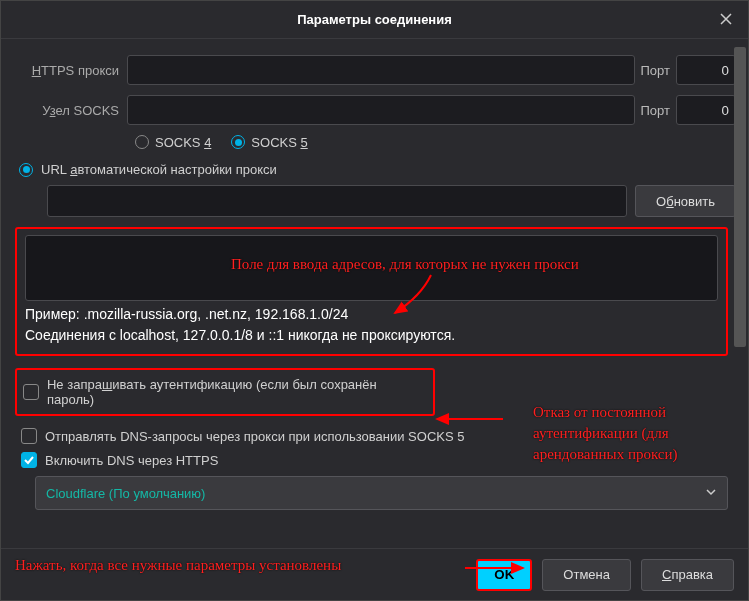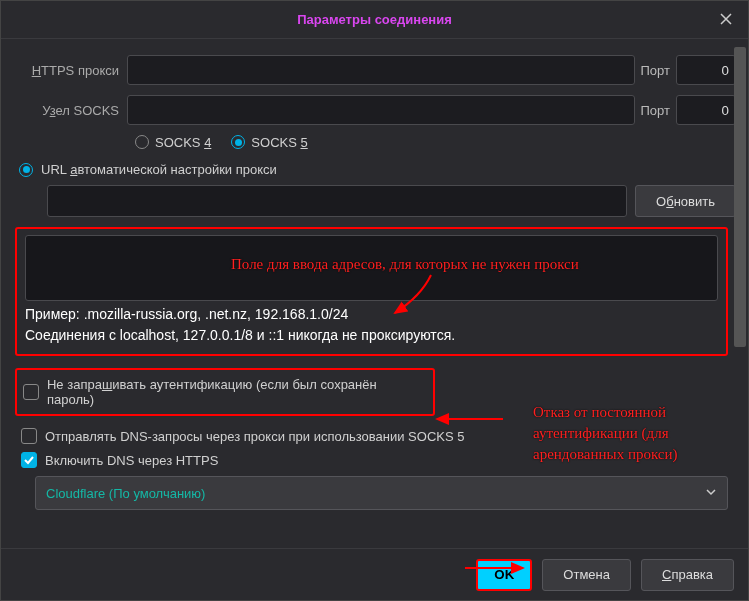--- a/index.html
+++ b/index.html
@@ -20,21 +20,21 @@
   }
   .titlebar {
     height: 38px;
     display: flex;
     align-items: center;
     justify-content: center;
     border-bottom: 1px solid #3a3a3e;
     position: relative;
     background: #2a2a2e;
   }
-  .titlebar .title { font-weight: 600; color: #d946ef; text-align: center; }
+  .titlebar .title { font-weight: 600; color: #ffffff; text-align: center; }
   .titlebar .close {
     position: absolute;
     right: 12px; top: 10px;
     width: 18px; height: 18px;
     color: #ccc;
     cursor: pointer;
   }
   .content {
     position: relative;
     height: 504px;
@@ -360,20 +360,21 @@
   </div>
 
   <div class="footer">
     <button class="ok-btn">OK</button>
     <button class="btn">Отмена</button>
     <button class="btn"><span class="underline">С</span>правка</button>
   </div>
 
   <div class="annot-text" style="left:230px; top:255px;">Поле для ввода адресов, для которых не нужен прокси</div>
   <div class="annot-text" style="left:532px; top:401px; width:220px; line-height:1.4;">Отказ от постоянной аутентификации (для арендованных прокси)</div>
+  <div class="annot-text" style="left:14px; top:556px;">Нажать, когда все нужные параметры установлены</div>
 
   <svg class="arrow-svg" style="left:380px; top:270px;" width="60" height="50">
     <defs>
         <marker id="ah1" markerWidth="8" markerHeight="8" refX="6" refY="3" orient="auto">
           <path d="M0,0 L7,3 L0,6 Z" fill="red"></path>
         </marker>
       </defs>
     <path d="M50,4 Q40,25 14,42" stroke="red" stroke-width="2" fill="none" marker-end="url(#ah1)"></path>
   </svg>
 

